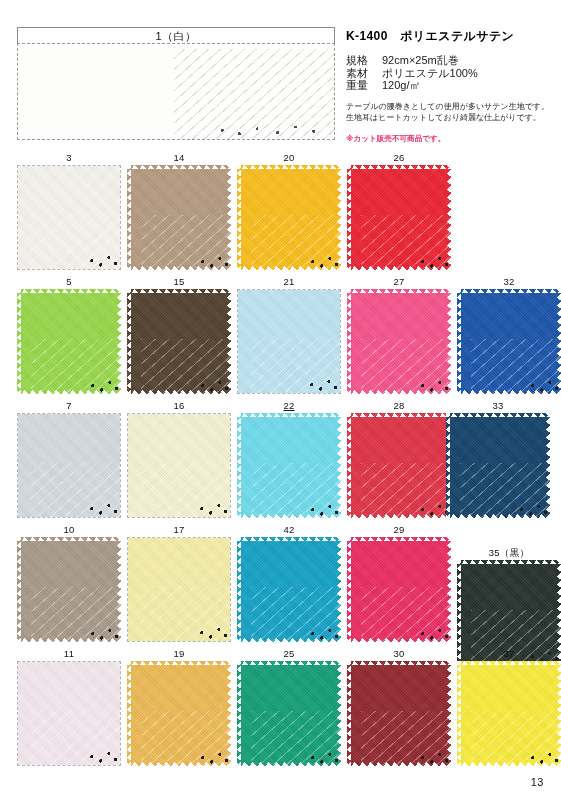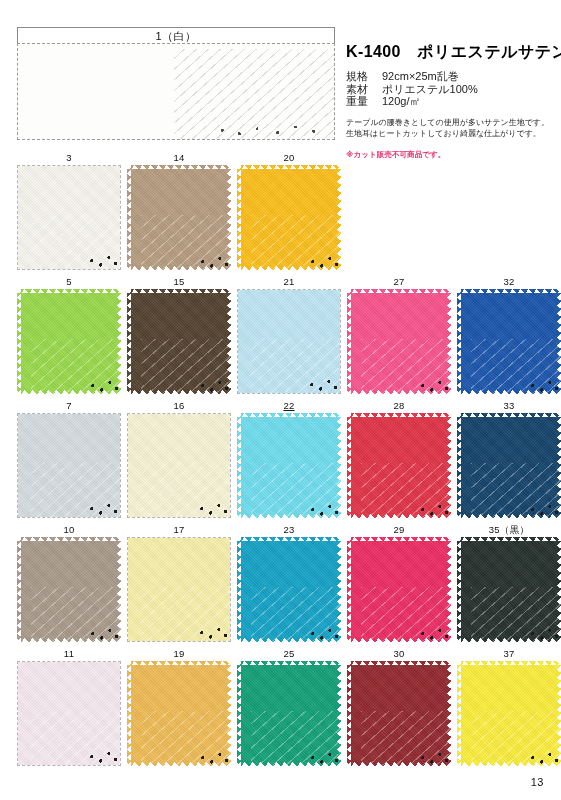--- a/index.html
+++ b/index.html
@@ -100,27 +100,27 @@
   }
 
   
   .info {
     position: absolute;
     left: 346px;
     top: 26px;
     width: 208px;
   }
   .product-title {
-    font-size: 16px;
+    font-size: 12px;
     font-weight: bold;
     letter-spacing: 0.4px;
     line-height: 20px;
     color: #000;
     white-space: nowrap;
-    margin: 16px 0 9px 0;
+    margin: 0 0 9px 0;
   }
   .spec-table {
     border-collapse: collapse;
     font-size: 11px;
     line-height: 11.6px;
     color: #1a1a1a;
   }
   .spec-table td {
     padding: 0 0 1px 0;
     vertical-align: top;
@@ -341,20 +341,34 @@
               <div class="swatch-fill" style="background: rgb(251, 191, 27);"></div>
               <div class="sheen"></div>
               <div class="corner-dots"></div>
               <div class="pink-edge pink-top" style="background: repeating-conic-gradient(from 45deg, rgb(255, 255, 255) 0%, rgb(255, 255, 255) 25%, transparent 0%, transparent 50%) 0% 0% / 8px 8px;"></div>
               <div class="pink-edge pink-bottom" style="background: repeating-conic-gradient(from 45deg, rgb(255, 255, 255) 0%, rgb(255, 255, 255) 25%, transparent 0%, transparent 50%) 0% 0% / 8px 8px;"></div>
               <div class="pink-edge pink-left" style="background: repeating-conic-gradient(from 135deg, rgb(255, 255, 255) 0%, rgb(255, 255, 255) 25%, transparent 0%, transparent 50%) 0% 0% / 8px 8px;"></div>
               <div class="pink-edge pink-right" style="background: repeating-conic-gradient(from 135deg, rgb(255, 255, 255) 0%, rgb(255, 255, 255) 25%, transparent 0%, transparent 50%) 0% 0% / 8px 8px;"></div>
             </div>
           </div>
         </div>
+        <div class="cell" style="left: 347px;">
+          <div class="cell-num">26</div>
+          <div class="swatch-wrap">
+            <div class="swatch">
+              <div class="swatch-fill" style="background: rgb(238, 34, 50);"></div>
+              <div class="sheen"></div>
+              <div class="corner-dots"></div>
+              <div class="pink-edge pink-top" style="background: repeating-conic-gradient(from 45deg, rgb(255, 255, 255) 0%, rgb(255, 255, 255) 25%, transparent 0%, transparent 50%) 0% 0% / 8px 8px;"></div>
+              <div class="pink-edge pink-bottom" style="background: repeating-conic-gradient(from 45deg, rgb(255, 255, 255) 0%, rgb(255, 255, 255) 25%, transparent 0%, transparent 50%) 0% 0% / 8px 8px;"></div>
+              <div class="pink-edge pink-left" style="background: repeating-conic-gradient(from 135deg, rgb(255, 255, 255) 0%, rgb(255, 255, 255) 25%, transparent 0%, transparent 50%) 0% 0% / 8px 8px;"></div>
+              <div class="pink-edge pink-right" style="background: repeating-conic-gradient(from 135deg, rgb(255, 255, 255) 0%, rgb(255, 255, 255) 25%, transparent 0%, transparent 50%) 0% 0% / 8px 8px;"></div>
+            </div>
+          </div>
+        </div>
       </div>
       <div class="row">
         <div class="cell" style="left: 17px;">
           <div class="cell-num">5</div>
           <div class="swatch-wrap">
             <div class="swatch">
               <div class="swatch-fill" style="background: rgb(152, 217, 74);"></div>
               <div class="sheen"></div>
               <div class="corner-dots"></div>
               <div class="pink-edge pink-top" style="background: repeating-conic-gradient(from 45deg, rgb(255, 255, 255) 0%, rgb(255, 255, 255) 25%, transparent 0%, transparent 50%) 0% 0% / 8px 8px;"></div>
@@ -459,21 +473,21 @@
               <div class="swatch-fill" style="background: rgb(224, 51, 70);"></div>
               <div class="sheen"></div>
               <div class="corner-dots"></div>
               <div class="pink-edge pink-top" style="background: repeating-conic-gradient(from 45deg, rgb(255, 255, 255) 0%, rgb(255, 255, 255) 25%, transparent 0%, transparent 50%) 0% 0% / 8px 8px;"></div>
               <div class="pink-edge pink-bottom" style="background: repeating-conic-gradient(from 45deg, rgb(255, 255, 255) 0%, rgb(255, 255, 255) 25%, transparent 0%, transparent 50%) 0% 0% / 8px 8px;"></div>
               <div class="pink-edge pink-left" style="background: repeating-conic-gradient(from 135deg, rgb(255, 255, 255) 0%, rgb(255, 255, 255) 25%, transparent 0%, transparent 50%) 0% 0% / 8px 8px;"></div>
               <div class="pink-edge pink-right" style="background: repeating-conic-gradient(from 135deg, rgb(255, 255, 255) 0%, rgb(255, 255, 255) 25%, transparent 0%, transparent 50%) 0% 0% / 8px 8px;"></div>
             </div>
           </div>
         </div>
-        <div class="cell" style="left: 457px;">
+        <div class="cell" style="left: 446px;">
           <div class="cell-num">33</div>
           <div class="swatch-wrap">
             <div class="swatch">
               <div class="swatch-fill" style="background: rgb(20, 67, 107);"></div>
               <div class="sheen"></div>
               <div class="corner-dots"></div>
               <div class="pink-edge pink-top" style="background: repeating-conic-gradient(from 45deg, rgb(255, 255, 255) 0%, rgb(255, 255, 255) 25%, transparent 0%, transparent 50%) 0% 0% / 8px 8px;"></div>
               <div class="pink-edge pink-bottom" style="background: repeating-conic-gradient(from 45deg, rgb(255, 255, 255) 0%, rgb(255, 255, 255) 25%, transparent 0%, transparent 50%) 0% 0% / 8px 8px;"></div>
               <div class="pink-edge pink-left" style="background: repeating-conic-gradient(from 135deg, rgb(255, 255, 255) 0%, rgb(255, 255, 255) 25%, transparent 0%, transparent 50%) 0% 0% / 8px 8px;"></div>
               <div class="pink-edge pink-right" style="background: repeating-conic-gradient(from 135deg, rgb(255, 255, 255) 0%, rgb(255, 255, 255) 25%, transparent 0%, transparent 50%) 0% 0% / 8px 8px;"></div>
@@ -500,21 +514,21 @@
           <div class="cell-num">17</div>
           <div class="swatch-wrap">
             <div class="swatch light-outline">
               <div class="swatch-fill" style="background: rgb(247, 239, 169);"></div>
               <div class="sheen"></div>
               <div class="corner-dots"></div>
             </div>
           </div>
         </div>
         <div class="cell" style="left: 237px;">
-          <div class="cell-num">23</div>
+          <div class="cell-num">42</div>
           <div class="swatch-wrap">
             <div class="swatch">
               <div class="swatch-fill" style="background: rgb(20, 162, 198);"></div>
               <div class="sheen"></div>
               <div class="corner-dots"></div>
               <div class="pink-edge pink-top" style="background: repeating-conic-gradient(from 45deg, rgb(255, 255, 255) 0%, rgb(255, 255, 255) 25%, transparent 0%, transparent 50%) 0% 0% / 8px 8px;"></div>
               <div class="pink-edge pink-bottom" style="background: repeating-conic-gradient(from 45deg, rgb(255, 255, 255) 0%, rgb(255, 255, 255) 25%, transparent 0%, transparent 50%) 0% 0% / 8px 8px;"></div>
               <div class="pink-edge pink-left" style="background: repeating-conic-gradient(from 135deg, rgb(255, 255, 255) 0%, rgb(255, 255, 255) 25%, transparent 0%, transparent 50%) 0% 0% / 8px 8px;"></div>
               <div class="pink-edge pink-right" style="background: repeating-conic-gradient(from 135deg, rgb(255, 255, 255) 0%, rgb(255, 255, 255) 25%, transparent 0%, transparent 50%) 0% 0% / 8px 8px;"></div>
             </div>
@@ -527,21 +541,21 @@
               <div class="swatch-fill" style="background: rgb(236, 44, 99);"></div>
               <div class="sheen"></div>
               <div class="corner-dots"></div>
               <div class="pink-edge pink-top" style="background: repeating-conic-gradient(from 45deg, rgb(255, 255, 255) 0%, rgb(255, 255, 255) 25%, transparent 0%, transparent 50%) 0% 0% / 8px 8px;"></div>
               <div class="pink-edge pink-bottom" style="background: repeating-conic-gradient(from 45deg, rgb(255, 255, 255) 0%, rgb(255, 255, 255) 25%, transparent 0%, transparent 50%) 0% 0% / 8px 8px;"></div>
               <div class="pink-edge pink-left" style="background: repeating-conic-gradient(from 135deg, rgb(255, 255, 255) 0%, rgb(255, 255, 255) 25%, transparent 0%, transparent 50%) 0% 0% / 8px 8px;"></div>
               <div class="pink-edge pink-right" style="background: repeating-conic-gradient(from 135deg, rgb(255, 255, 255) 0%, rgb(255, 255, 255) 25%, transparent 0%, transparent 50%) 0% 0% / 8px 8px;"></div>
             </div>
           </div>
         </div>
-        <div class="cell" style="left: 457px;">
+        <div class="cell" style="left: 457px; margin-top: 23px;">
           <div class="cell-num">35（黒）</div>
           <div class="swatch-wrap">
             <div class="swatch">
               <div class="swatch-fill" style="background: rgb(37, 48, 44);"></div>
               <div class="sheen"></div>
               <div class="corner-dots"></div>
               <div class="pink-edge pink-top" style="background: repeating-conic-gradient(from 45deg, rgb(255, 255, 255) 0%, rgb(255, 255, 255) 25%, transparent 0%, transparent 50%) 0% 0% / 8px 8px;"></div>
               <div class="pink-edge pink-bottom" style="background: repeating-conic-gradient(from 45deg, rgb(255, 255, 255) 0%, rgb(255, 255, 255) 25%, transparent 0%, transparent 50%) 0% 0% / 8px 8px;"></div>
               <div class="pink-edge pink-left" style="background: repeating-conic-gradient(from 135deg, rgb(255, 255, 255) 0%, rgb(255, 255, 255) 25%, transparent 0%, transparent 50%) 0% 0% / 8px 8px;"></div>
               <div class="pink-edge pink-right" style="background: repeating-conic-gradient(from 135deg, rgb(255, 255, 255) 0%, rgb(255, 255, 255) 25%, transparent 0%, transparent 50%) 0% 0% / 8px 8px;"></div>

